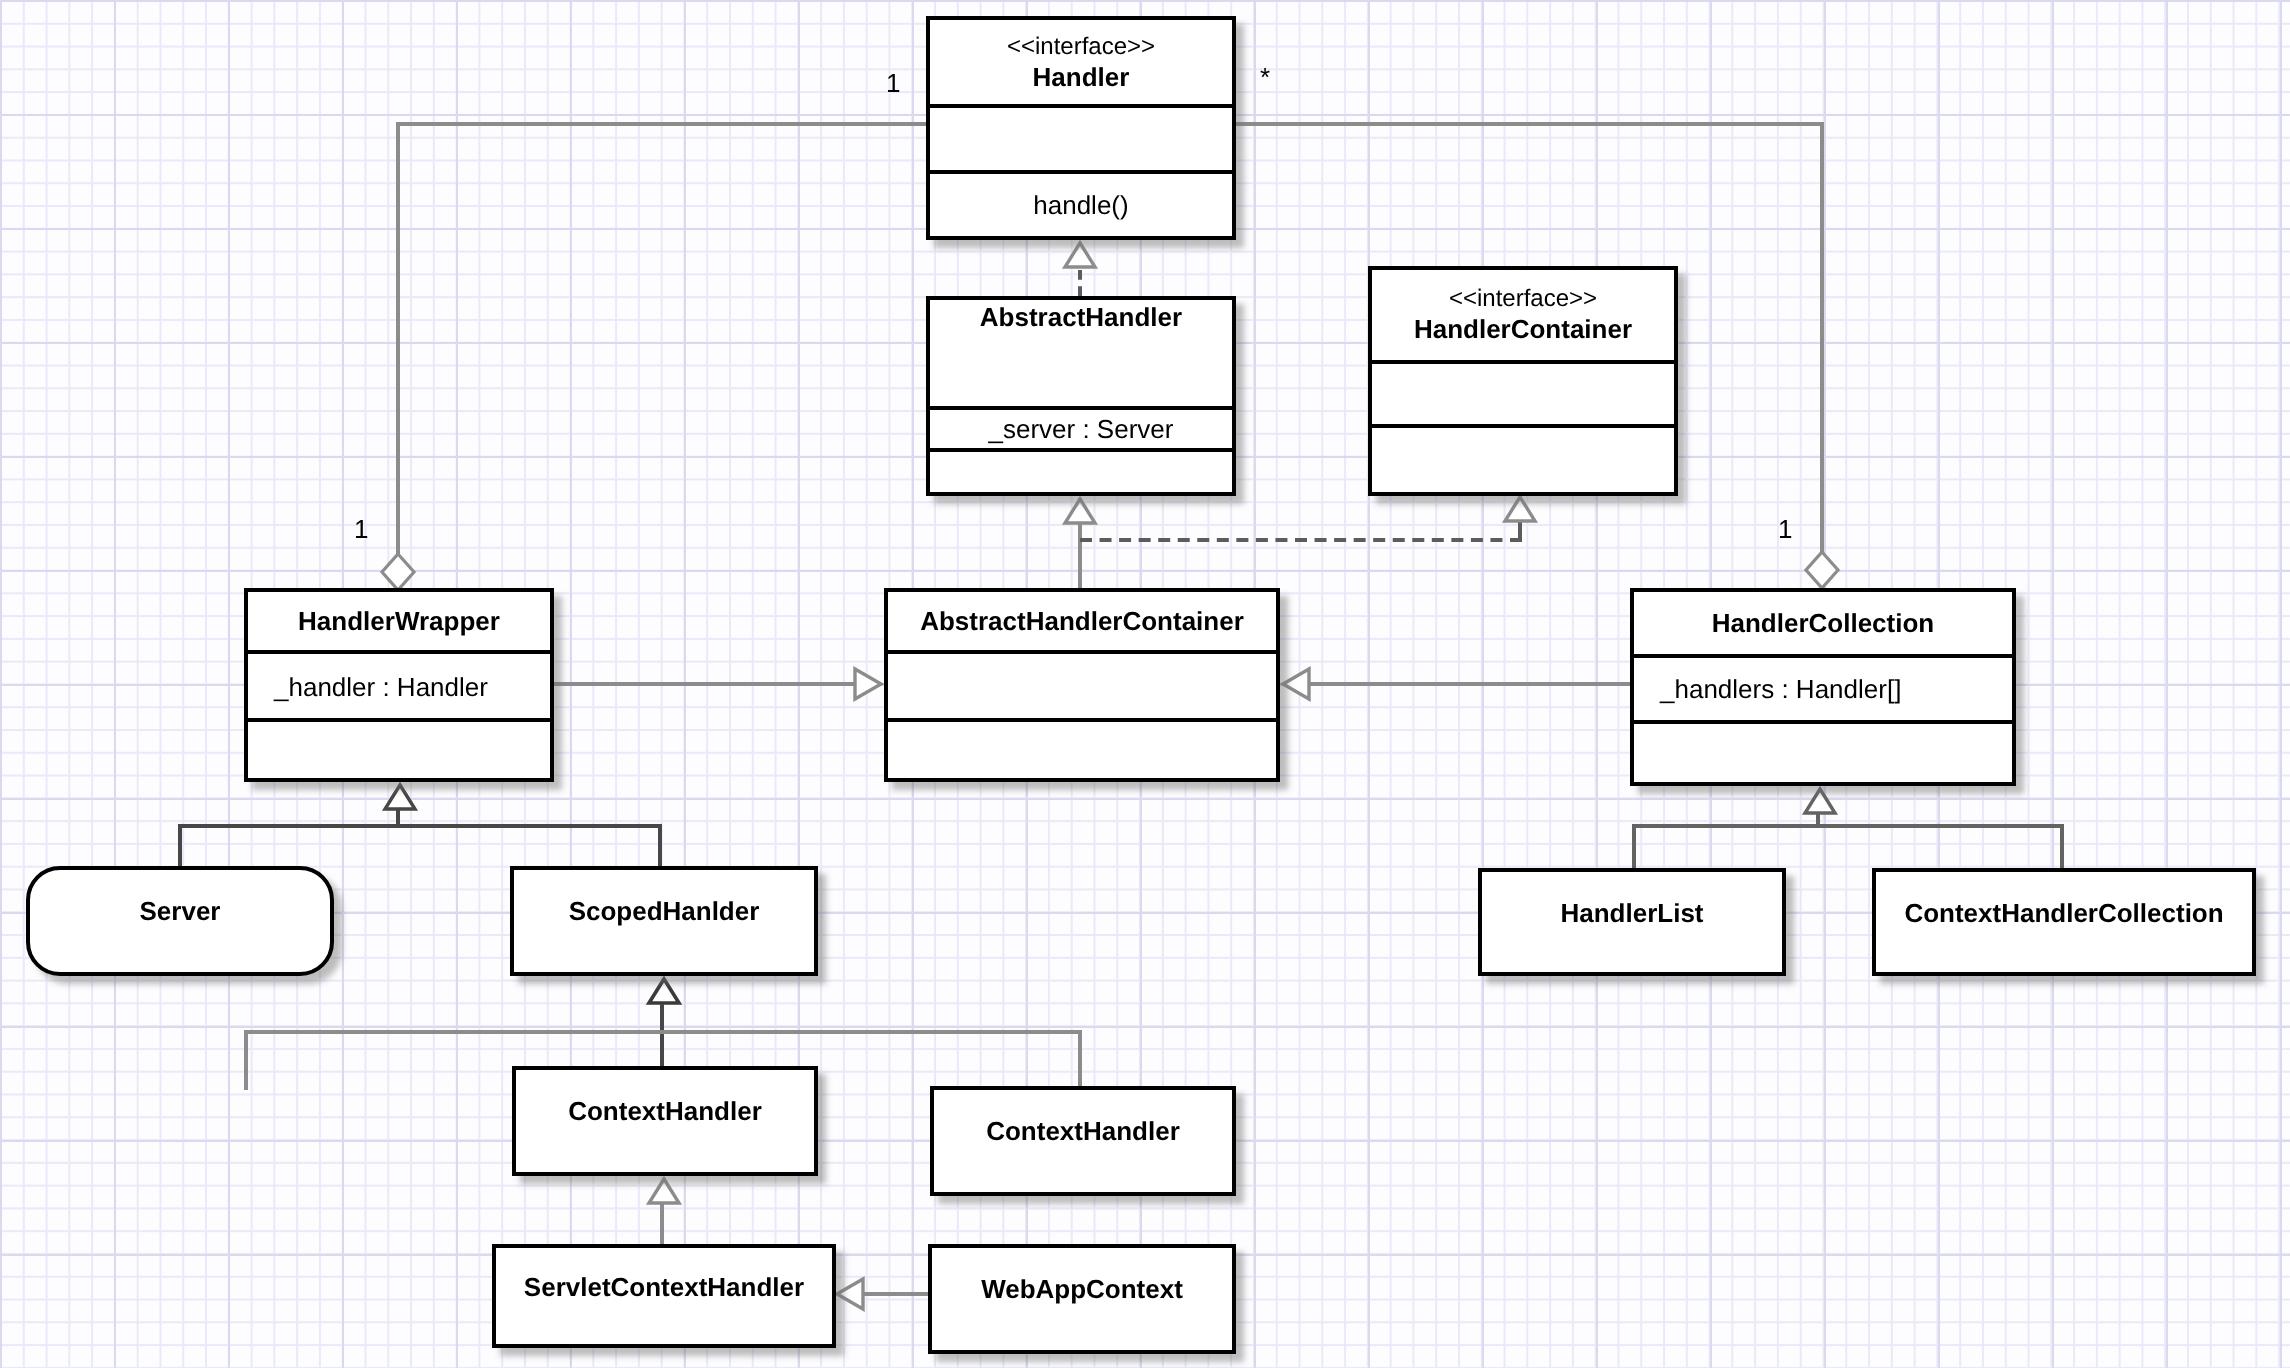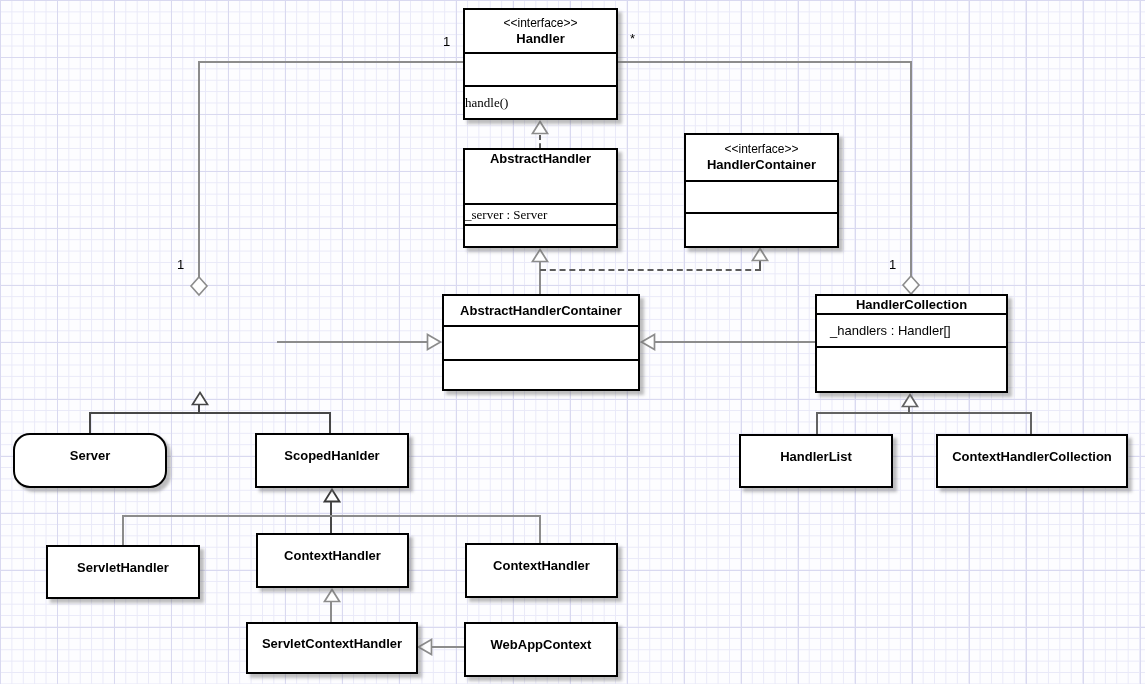--- a/index.html
+++ b/index.html
@@ -28,21 +28,21 @@
     display: flex;
     flex-direction: column;
     color: #000;
   }
   .sect { display: flex; flex-direction: column; justify-content: center; }
   .sect + .sect { border-top: 2px solid #000; }
   .title { align-items: center; text-align: center; }
   .stereotype { font-size: 12px; line-height: 15px; }
   .cls-name { font-size: 13px; font-weight: bold; line-height: 16px; }
   .member { font-size: 13px; line-height: 15px; }
-  .member.cent { text-align: left; font-family: Liberation Serif, serif; }
+  .member.cent { text-align: center; }
   .member.left { text-align: left; padding-left: 13px; }
 
   .leaf {
     align-items: center;
     justify-content: center;
     padding-bottom: 9px;
     text-align: center;
   }
 
   .hline, .vline { position: absolute; }
@@ -162,50 +162,56 @@
 
   <div class="uml-box" style="left:684px; top:133px; width:155px; height:115px;">
     <div class="sect title" style="height:45px;">
       <div class="stereotype">&lt;&lt;interface&gt;&gt;</div>
       <div class="cls-name">HandlerContainer</div>
     </div>
     <div class="sect" style="height:32px;"></div>
     <div class="sect" style="height:34px;"></div>
   </div>
 
+  <div class="uml-box" style="left:122px; top:294px; width:155px; height:97px;">
+    <div class="sect title" style="height:29px;">
+      <div class="cls-name">HandlerWrapper</div>
+    </div>
+    <div class="sect" style="height:34px;">
+      <div class="member left">_handler : Handler</div>
+    </div>
+    <div class="sect" style="height:30px;"></div>
+  </div>
 
   <div class="uml-box" style="left:442px; top:294px; width:198px; height:97px;">
     <div class="sect title" style="height:29px;justify-content:center;">
       <div class="cls-name">AbstractHandlerContainer</div>
     </div>
     <div class="sect" style="height:34px;"></div>
     <div class="sect" style="height:30px;"></div>
   </div>
 
   <div class="uml-box" style="left:815px; top:294px; width:193px; height:99px;">
-    <div class="sect title" style="height:17px;">
+    <div class="sect title" style="height:31px;">
       <div class="cls-name">HandlerCollection</div>
     </div>
     <div class="sect" style="height:33px;">
       <div class="member left">_handlers : Handler[]</div>
     </div>
     <div class="sect" style="height:31px;"></div>
   </div>
 
   <div class="uml-box leaf" style="left:13px; top:433px; width:154px; height:55px;border-radius:17px;">
     <div class="cls-name">Server</div>
   </div>
 
   <div class="uml-box leaf" style="left:255px; top:433px; width:154px; height:55px;">
     <div class="cls-name">ScopedHanlder</div>
   </div>
 
-  <div class="uml-box leaf" style="left:46px; top:545px; width:154px; height:54px;">
-    <div class="cls-name">ServletHandler</div>
-  </div>
 
   <div class="uml-box leaf" style="left:256px; top:533px; width:153px; height:55px;">
     <div class="cls-name">ContextHandler</div>
   </div>
 
   <div class="uml-box leaf" style="left:465px; top:543px; width:153px; height:55px;">
     <div class="cls-name">ContextHandler</div>
   </div>
 
   <div class="uml-box leaf" style="left:246px; top:622px; width:172px; height:52px;">

